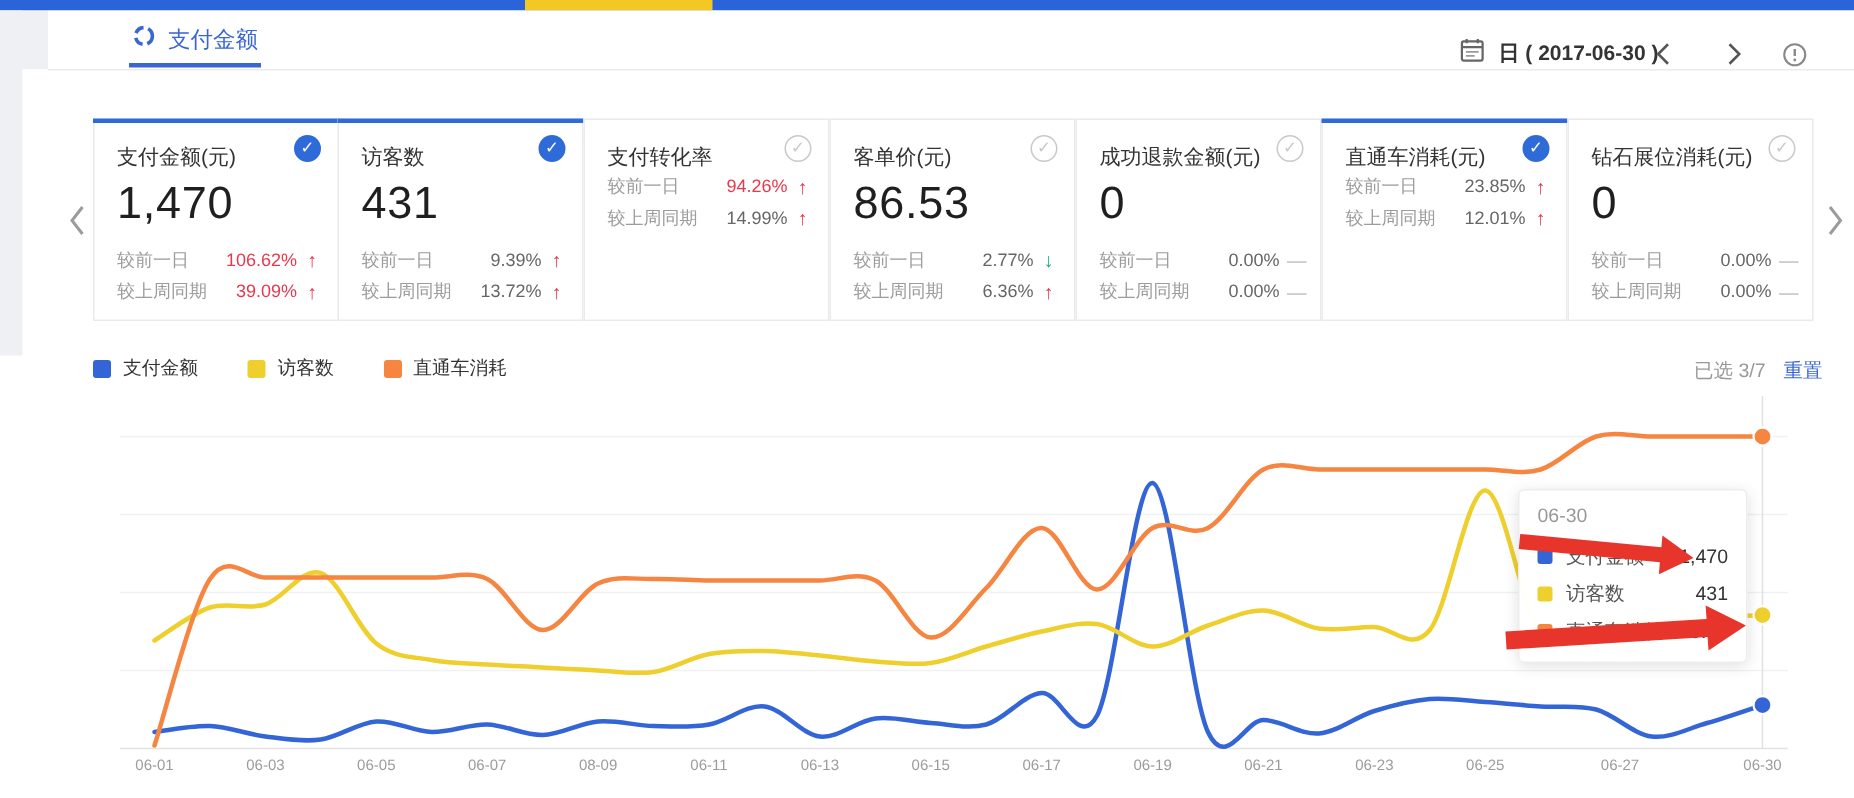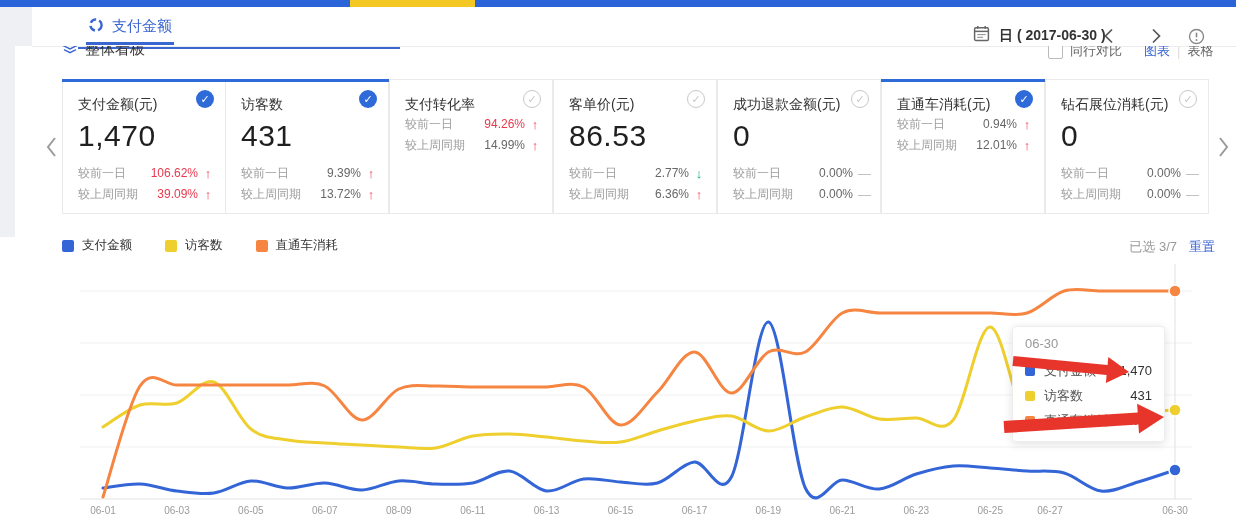--- a/index.html
+++ b/index.html
@@ -125,41 +125,20 @@
     </div>
     <div class="hctl" id="hinfo">
       <svg width="17" height="17" viewBox="0 0 16 16">
           <circle cx="8" cy="8" r="6.6" fill="none" stroke="#888" stroke-width="1.3"></circle>
           <line x1="8" y1="4.4" x2="8" y2="8.8" stroke="#888" stroke-width="1.5"></line>
           <circle cx="8" cy="11.3" r="0.9" fill="#888"></circle>
         </svg>
     </div>
   </div>
 
-  <div class="abs" id="sectionrow">
-    <div id="sec-line"></div>
-    <div id="sec-title">
-      <span>
-        <svg width="16" height="16" viewBox="0 0 16 16">
-            <path d="M2 6 L8 3 L14 6 L8 9 Z" fill="none" stroke="#3a66d1" stroke-width="1.4"></path>
-            <path d="M2 9.6 L8 12.6 L14 9.6" fill="none" stroke="#3a66d1" stroke-width="1.4"></path>
-          </svg>
-      </span>
-      <span>整体看板</span>
-    </div>
-    <div id="sec-right">
-      <span class="cb"></span>
-      <span>同行对比</span>
-    </div>
-    <div id="sec-views">
-      <span class="vlink v-on">图表</span>
-      <span class="vdiv">|</span>
-      <span class="vlink v-off">表格</span>
-    </div>
-  </div>
 
   <div class="abs" id="cards">
   <div class="card sel">
     <div class="card-check on">✓</div>
     <div class="card-title">支付金额(元)</div>
     <div class="card-value">1,470</div>
 
     <div class="crow">
       <span class="rl">较前一日</span>
       <span class="rv em">106.62%</span>
@@ -233,21 +212,21 @@
       <span class="rv">0.00%</span>
       <span class="tr flat">—</span>
     </div>
   </div>
   <div class="card sel">
     <div class="card-check on">✓</div>
     <div class="card-title">直通车消耗(元)</div>
 
     <div class="crow">
       <span class="rl">较前一日</span>
-      <span class="rv">0.94%</span>
+      <span class="rv">23.85%</span>
       <span class="tr up">↑</span>
     </div>
     <div class="crow">
       <span class="rl">较上周同期</span>
       <span class="rv">12.01%</span>
       <span class="tr up">↑</span>
     </div>
   </div>
   <div class="card">
     <div class="card-check off">✓</div>
@@ -318,21 +297,21 @@
       <div style="left:324.793px">06-07</div>
       <div style="left:398.724px">08-09</div>
       <div style="left:472.655px">06-11</div>
       <div style="left:546.586px">06-13</div>
       <div style="left:620.5169999999999px">06-15</div>
       <div style="left:694.448px">06-17</div>
       <div style="left:768.379px">06-19</div>
       <div style="left:842.31px">06-21</div>
       <div style="left:916.241px">06-23</div>
       <div style="left:990.172px">06-25</div>
-      <div style="left:1050px">06-27</div>
+      <div style="left:1080px">06-27</div>
       <div style="left:1174.9995px">06-30</div>
     </div>
 
   <div class="abs" id="tooltip">
     <div class="tt-title">06-30</div>
     <div id="tt-rows">
   <div class="tt-row">
     <span class="sq" style="background:#3365d6"></span>
     <span class="tl">支付金额</span>
     <span class="tv">1,470</span>

